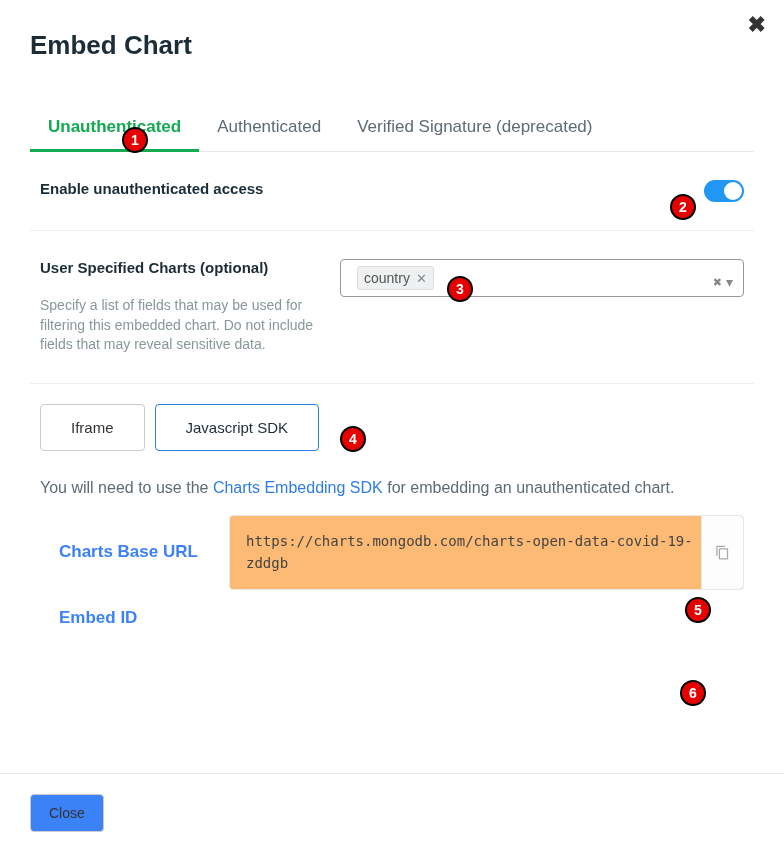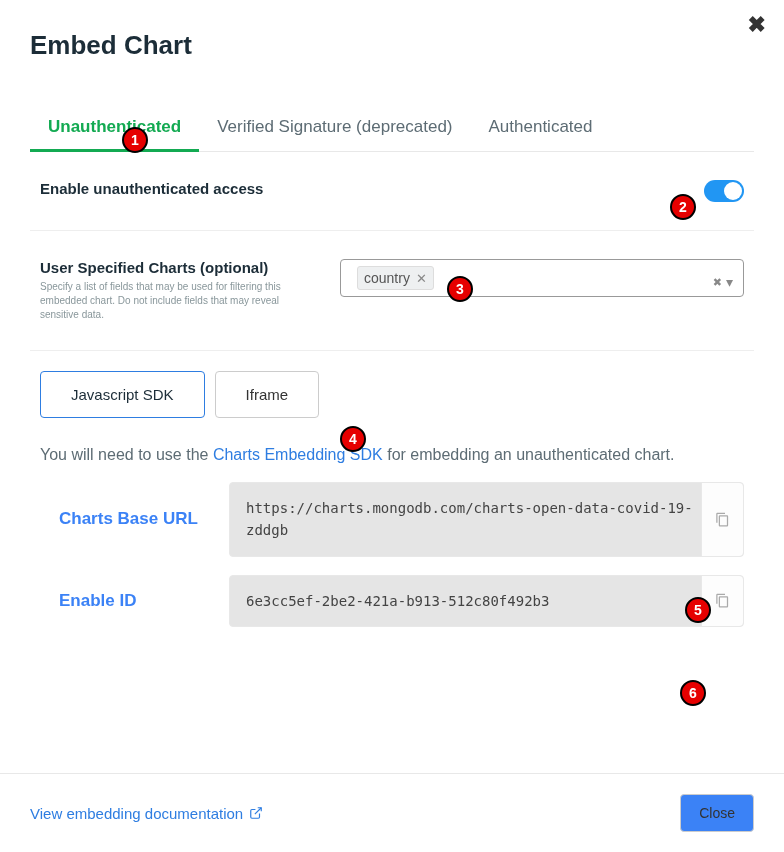--- a/index.html
+++ b/index.html
@@ -77,23 +77,23 @@
       display: flex;
       align-items: flex-start;
       gap: 20px;
     }
     .label-strong {
       font-size: 15px;
       font-weight: 700;
       color: #1c2d38;
     }
     .label-desc {
-      font-size: 10px;
+      font-size: 14px;
       color: #89979b;
-      margin-top: 4px;
+      margin-top: 20px;
       line-height: 1.4;
       max-width: 280px;
     }
     .toggle-wrap {
       margin-left: auto;
       display: flex;
       align-items: center;
     }
     .toggle {
       width: 40px;
@@ -182,21 +182,21 @@
     .field-label {
       width: 150px;
       font-size: 17px;
       font-weight: 600;
       color: #3b82f6;
       flex-shrink: 0;
       margin-left: 19px;
     }
     .field-value {
       flex: 1;
-      background: #e5e5e5;
+      background: #fdba74;
       border: 1px solid #e8e8e8;
       border-radius: 4px;
       padding: 14px 50px 14px 16px;
       font-family: "SFMono-Regular", Consolas, Menlo, monospace;
       font-size: 14px;
       color: #444;
       position: relative;
       word-break: break-all;
       line-height: 1.6;
     }
@@ -239,22 +239,22 @@
   </style>
 </head>
 <body>
 
 <div class="modal">
   <span class="close-x">✖</span>
   <h1 class="title">Embed Chart</h1>
 
   <div class="tabs">
     <div class="tab active">Unauthenticated</div>
+    <div class="tab">Authenticated</div>
     <div class="tab">Verified Signature (deprecated)</div>
-    <div class="tab">Authenticated</div>
   </div>
 
   <div class="section">
     <div class="label-strong">Enable unauthenticated access</div>
     <div class="toggle-wrap">
       <div class="toggle"></div>
     </div>
   </div>
 
   <div class="section">
@@ -268,62 +268,46 @@
         <span class="chip-x">✕</span>
       </span>
       <span class="input-clear">
         <span style="font-size:11px;">✖</span>
         <span>▾</span>
       </span>
     </div>
   </div>
 
   <div class="subtabs">
+    <div class="subtab">Iframe</div>
     <div class="subtab active">Javascript SDK</div>
-    <div class="subtab">Iframe</div>
   </div>
 
   <div class="note">
     <span>You will need to use the </span><a href="#">Charts Embedding SDK</a><span> for embedding an unauthenticated chart.</span>
   </div>
 
   <div class="field-row">
     <div class="field-label">Charts Base URL</div>
     <div class="field-value">
       <span>https://charts.mongodb.com/charts-open-data-covid-19-zddgb</span>
       <div class="copy-btn">
         <svg width="15" height="15" viewBox="0 0 24 24" fill="currentColor">
             <path d="M16 1H4c-1.1 0-2 .9-2 2v14h2V3h12V1zm3 4H8c-1.1 0-2 .9-2 2v14c0 1.1.9 2 2 2h11c1.1 0 2-.9 2-2V7c0-1.1-.9-2-2-2zm0 16H8V7h11v14z"></path>
           </svg>
       </div>
     </div>
   </div>
 
   <div class="field-row">
-    <div class="field-label">Enable ID</div>
-    <div class="field-value">
-      <span>6e3cc5ef-2be2-421a-b913-512c80f492b3</span>
-      <div class="copy-btn">
-        <svg width="15" height="15" viewBox="0 0 24 24" fill="currentColor">
-            <path d="M16 1H4c-1.1 0-2 .9-2 2v14h2V3h12V1zm3 4H8c-1.1 0-2 .9-2 2v14c0 1.1.9 2 2 2h11c1.1 0 2-.9 2-2V7c0-1.1-.9-2-2-2zm0 16H8V7h11v14z"></path>
-          </svg>
-      </div>
-    </div>
+    <div class="field-label">Embed ID</div>
   </div>
 </div>
 
 <div class="footer">
-  <a href="#">
-    <span>View embedding documentation</span>
-    <svg width="14" height="14" viewBox="0 0 24 24" fill="none" stroke="currentColor" stroke-width="2">
-        <path d="M18 13v6a2 2 0 0 1-2 2H5a2 2 0 0 1-2-2V8a2 2 0 0 1 2-2h6"></path>
-        <polyline points="15 3 21 3 21 9"></polyline>
-        <line x1="10" y1="14" x2="21" y2="3"></line>
-      </svg>
-  </a>
   <button class="close-btn">Close</button>
 </div>
 
 <div class="marker" style="left:122px; top:127px;">1</div>
 <div class="marker" style="left:670px; top:194px;">2</div>
 <div class="marker" style="left:447px; top:276px;">3</div>
 <div class="marker" style="left:340px; top:426px;">4</div>
 <div class="marker" style="left:685px; top:597px;">5</div>
 <div class="marker" style="left:680px; top:680px;">6</div>
 

